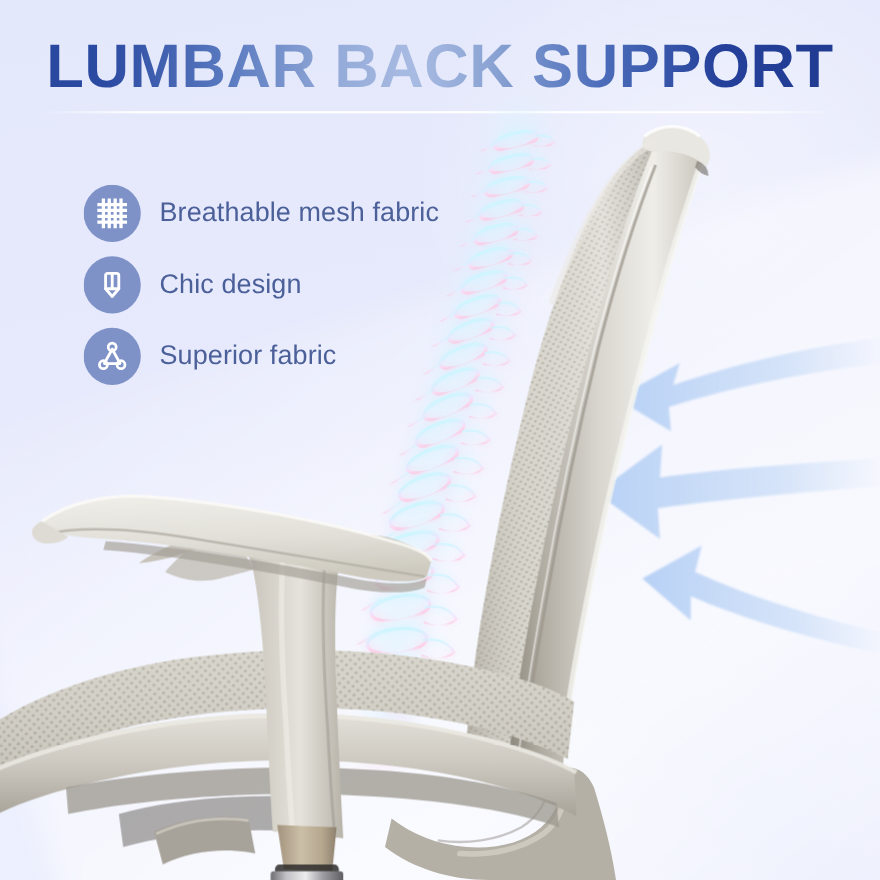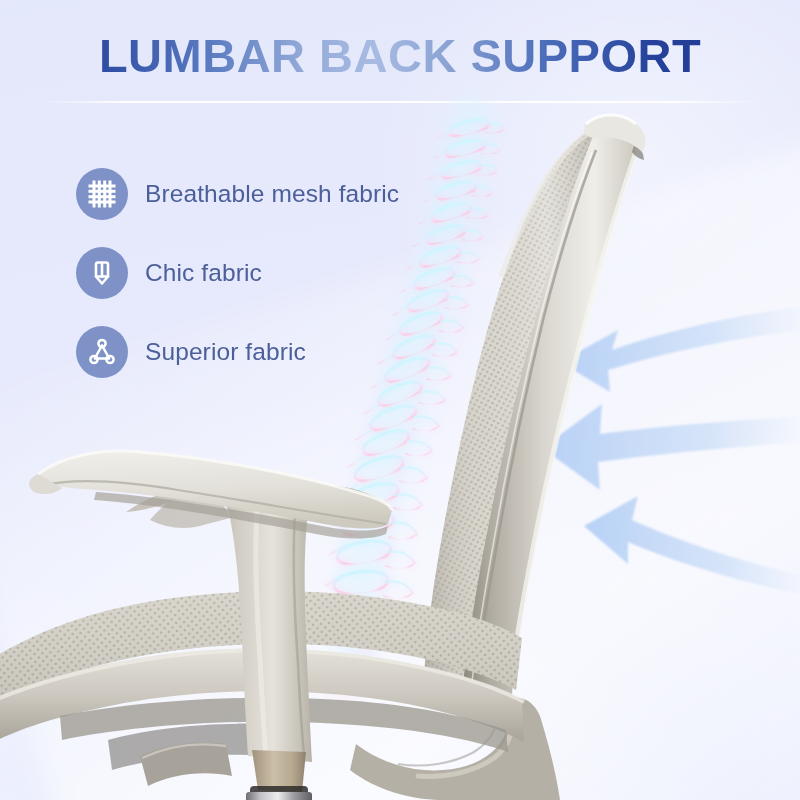--- a/index.html
+++ b/index.html
@@ -45,21 +45,21 @@
     background: radial-gradient(ellipse at center, rgba(255,255,255,0.42) 0%, rgba(255,255,255,0) 68%);
   }
 
   
   .title {
     position: absolute;
     left: 0;
     top: 32px;
     width: 800px;
     text-align: center;
-    font-size: 47px;
+    font-size: 56px;
     font-weight: 700;
     letter-spacing: 0.5px;
     line-height: 1;
     background-image: linear-gradient(90deg,
         #27459b 0%,
         #2b4aa2 12%,
         #5a7ac0 26%,
         #93aad8 38%,
         #a8bbe2 47%,
         #8aa3d3 56%,
@@ -81,21 +81,21 @@
     background: linear-gradient(90deg, rgba(255,255,255,0) 0%, rgba(255,255,255,0.95) 12%, rgba(255,255,255,0.98) 50%, rgba(255,255,255,0.95) 88%, rgba(255,255,255,0) 100%);
   }
 
   
   .features {
     position: absolute;
     left: 76px;
     top: 168px;
     display: flex;
     flex-direction: column;
-    gap: 27px;
+    gap: 13px;
   }
   .feature-row {
     display: flex;
     align-items: center;
     gap: 17px;
   }
   .feature-icon {
     width: 52px;
     height: 52px;
     border-radius: 50%;
@@ -515,21 +515,21 @@
     <div class="feature-row">
       <span class="feature-icon">
         <svg width="30" height="30" viewBox="0 0 30 30">
           <g fill="none" stroke="#ffffff" stroke-width="2.6" stroke-linejoin="round" stroke-linecap="round">
             <path d="M9 6.5 q0 -2 2 -2 h8 q2 0 2 2 v12 h-12 z"></path>
             <path d="M9 18.5 l6 7 l6 -7"></path>
             <line x1="15" y1="5.5" x2="15" y2="18.5"></line>
           </g>
         </svg>
       </span>
-      <span class="feature-label">Chic fabric</span>
+      <span class="feature-label">Chic design</span>
     </div>
 
     <div class="feature-row">
       <span class="feature-icon">
         <svg width="30" height="30" viewBox="0 0 30 30">
           <g fill="none" stroke="#ffffff" stroke-width="2.5" stroke-linecap="round">
             <line x1="15" y1="8.5" x2="8" y2="21"></line>
             <line x1="15" y1="8.5" x2="22" y2="21"></line>
             <line x1="8" y1="21.5" x2="22" y2="21.5"></line>
             <circle cx="15" cy="6.5" r="3.6"></circle>

